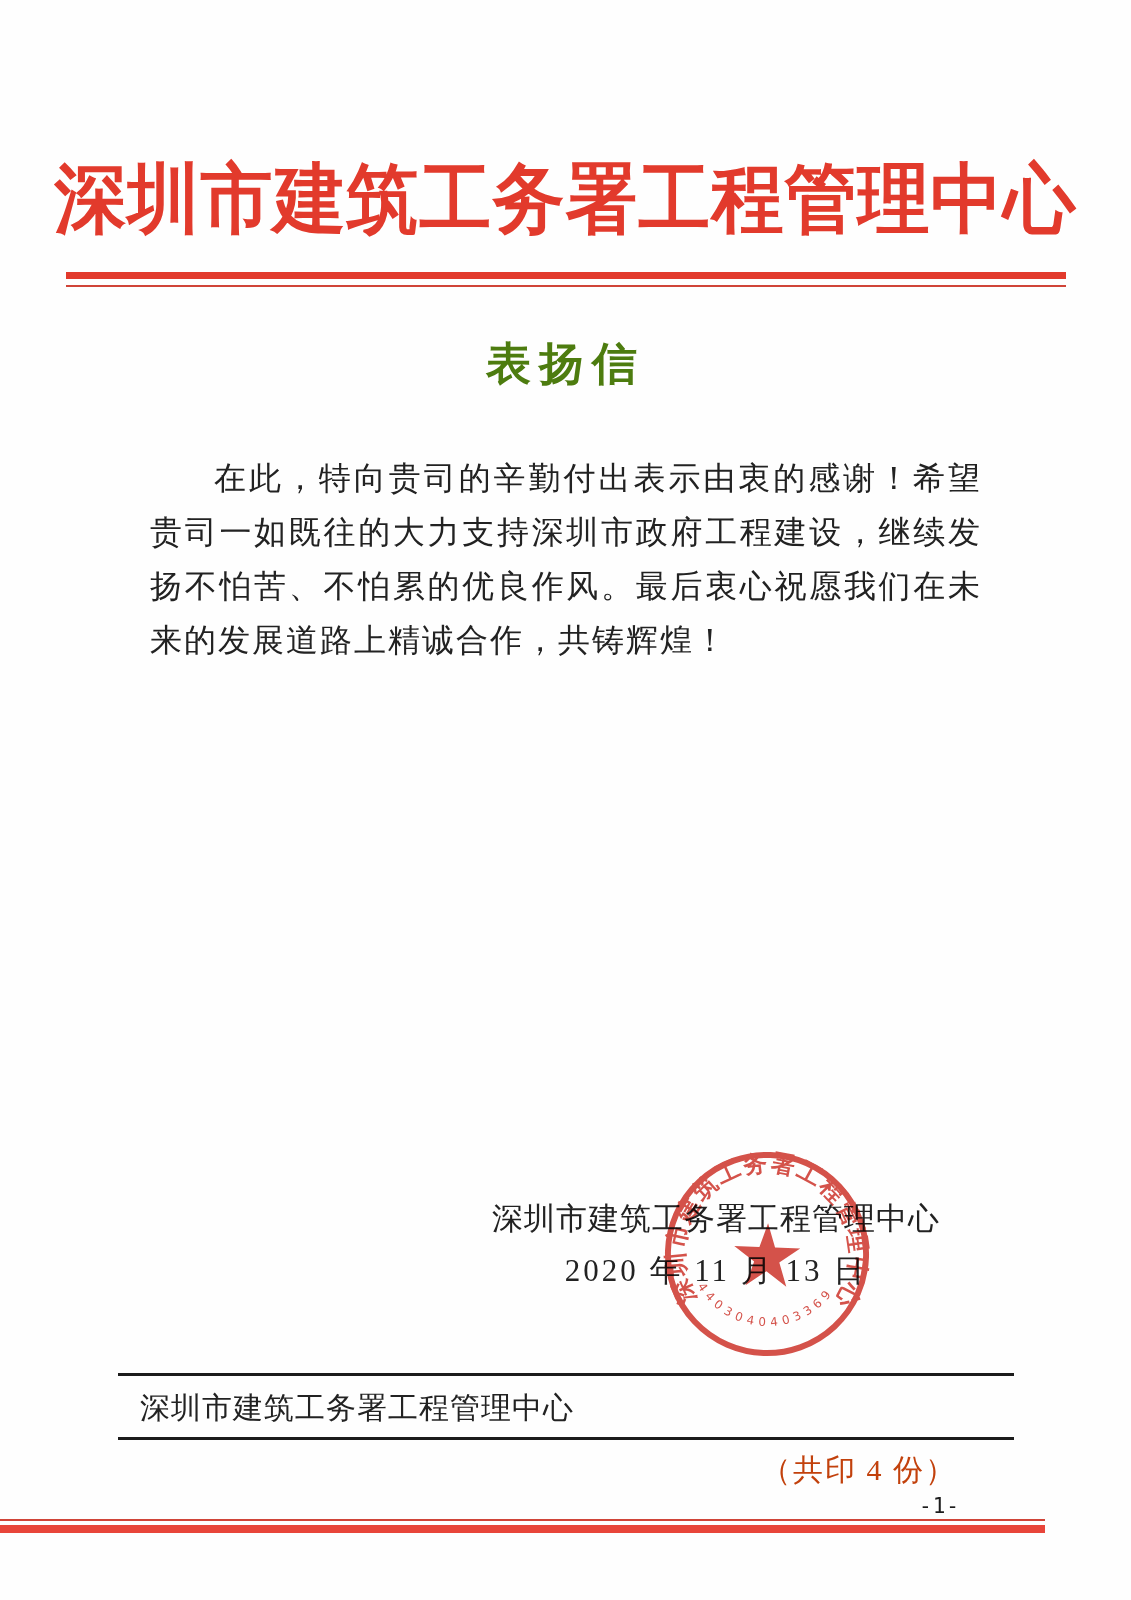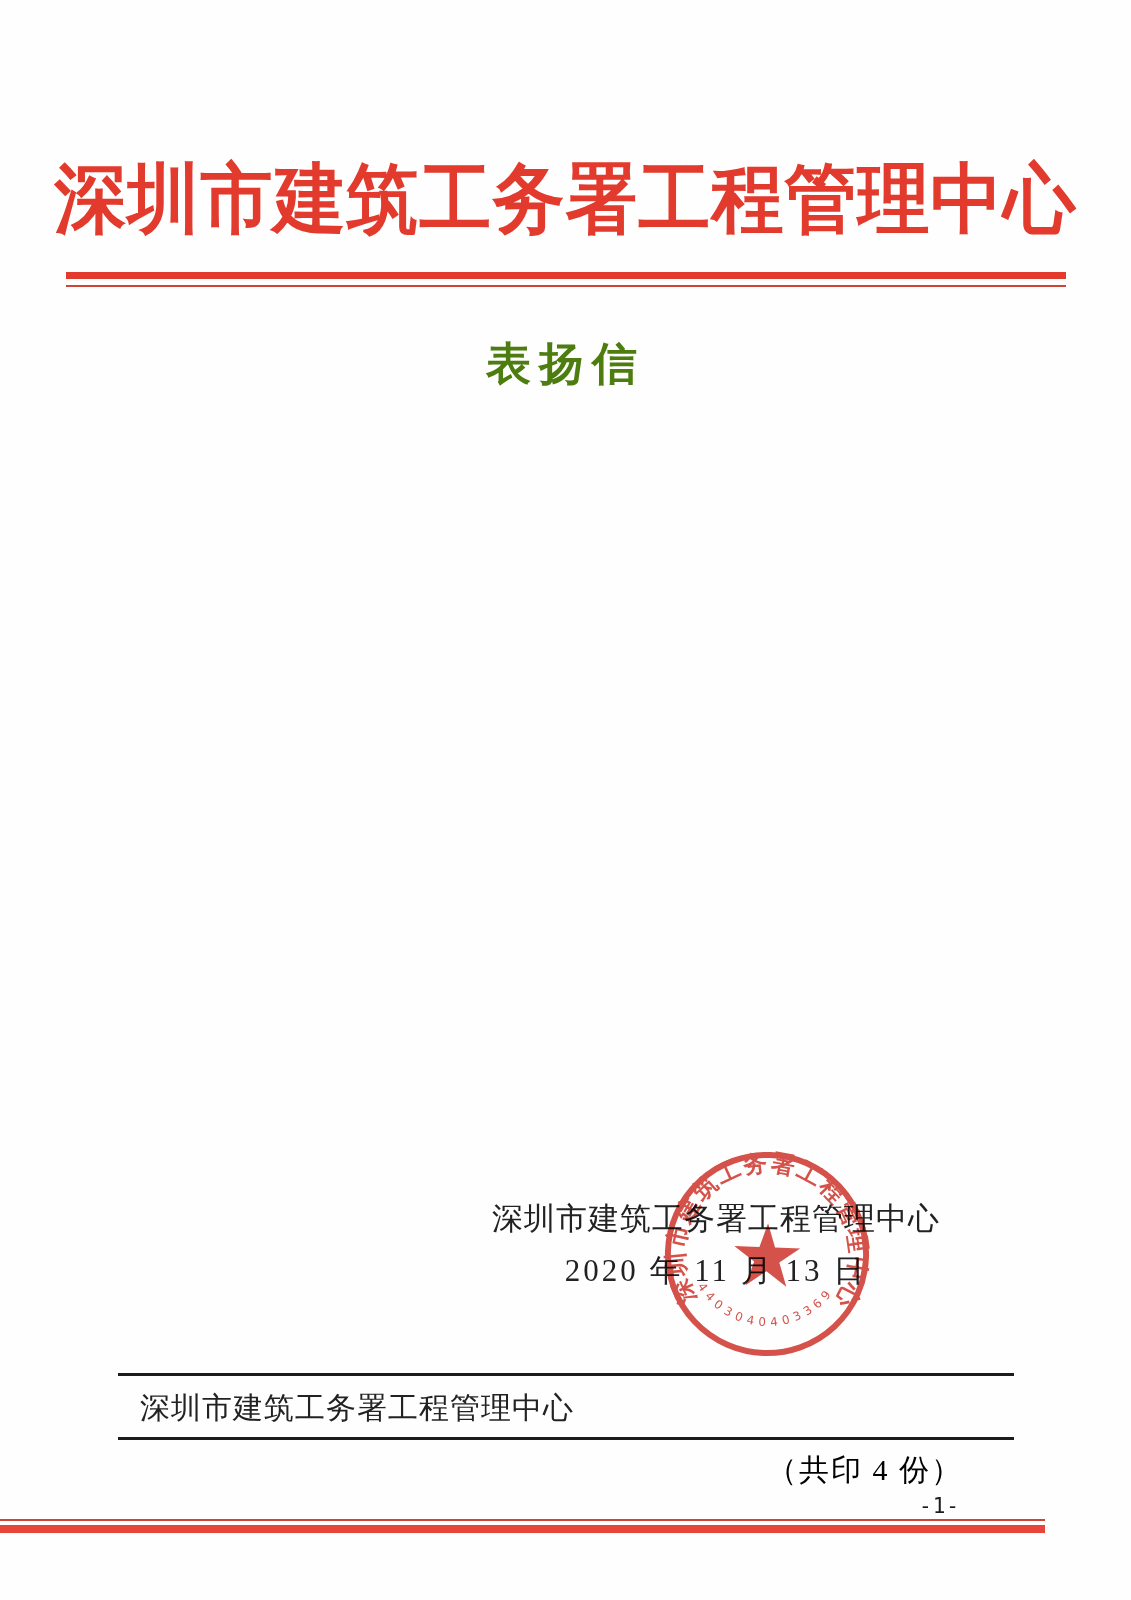--- a/index.html
+++ b/index.html
@@ -95,22 +95,22 @@
   .footer-line.l2 { top: 1437px; }
   .footer-row {
     position: absolute;
     top: 1388px; left: 140px; width: 812px;
     display: flex; justify-content: space-between; align-items: center;
     font-size: 30px; color: #222222; letter-spacing: 1px;
     white-space: nowrap;
   }
   .copies {
     position: absolute;
-    top: 1450px; right: 168px;
-    font-size: 30px; color: #000000; letter-spacing: 2px;
+    top: 1450px; right: 174px;
+    font-size: 30px; color: #c2410c; letter-spacing: 2px;
   }
   .page-number {
     position: absolute;
     top: 1494px; right: 171px;
     font-size: 21px; color: #1c1c1c; letter-spacing: 1px;
     font-family: "DejaVu Sans Mono", "Liberation Mono", monospace;
   }
   .bottom-rule { position: absolute; top: 1519px; left: 0; width: 1045px; }
   .bottom-rule .thin  { height: 2px; background: #d04438; }
   .bottom-rule .thick { height: 8px; background: #e8453a; margin-top: 4px; }
@@ -122,20 +122,21 @@
 
   <div class="letterhead-org">深圳市建筑工务署工程管理中心</div>
   <div class="head-rule">
     <div class="thick"></div>
     <div class="thin"></div>
   </div>
 
   <h1 class="letter-title">表扬信</h1>
 
   <div class="letter-body">
+    <p class="para">在此，特向贵司的辛勤付出表示由衷的感谢！希望贵司一如既往的大力支持深圳市政府工程建设，继续发扬不怕苦、不怕累的优良作风。最后衷心祝愿我们在未来的发展道路上精诚合作，共铸辉煌！</p>
   </div>
 
   <div class="signature">
     <div class="sig-org">深圳市建筑工务署工程管理中心</div>
     <div class="sig-date">2020 年 11 月 13 日</div>
   </div>
 
   <svg class="seal" viewBox="0 0 216 216" xmlns="http://www.w3.org/2000/svg">
     <defs>
       <path id="sealArcTop" d="M 34,148 A 84,84 0 1 1 182,148" fill="none"></path>

